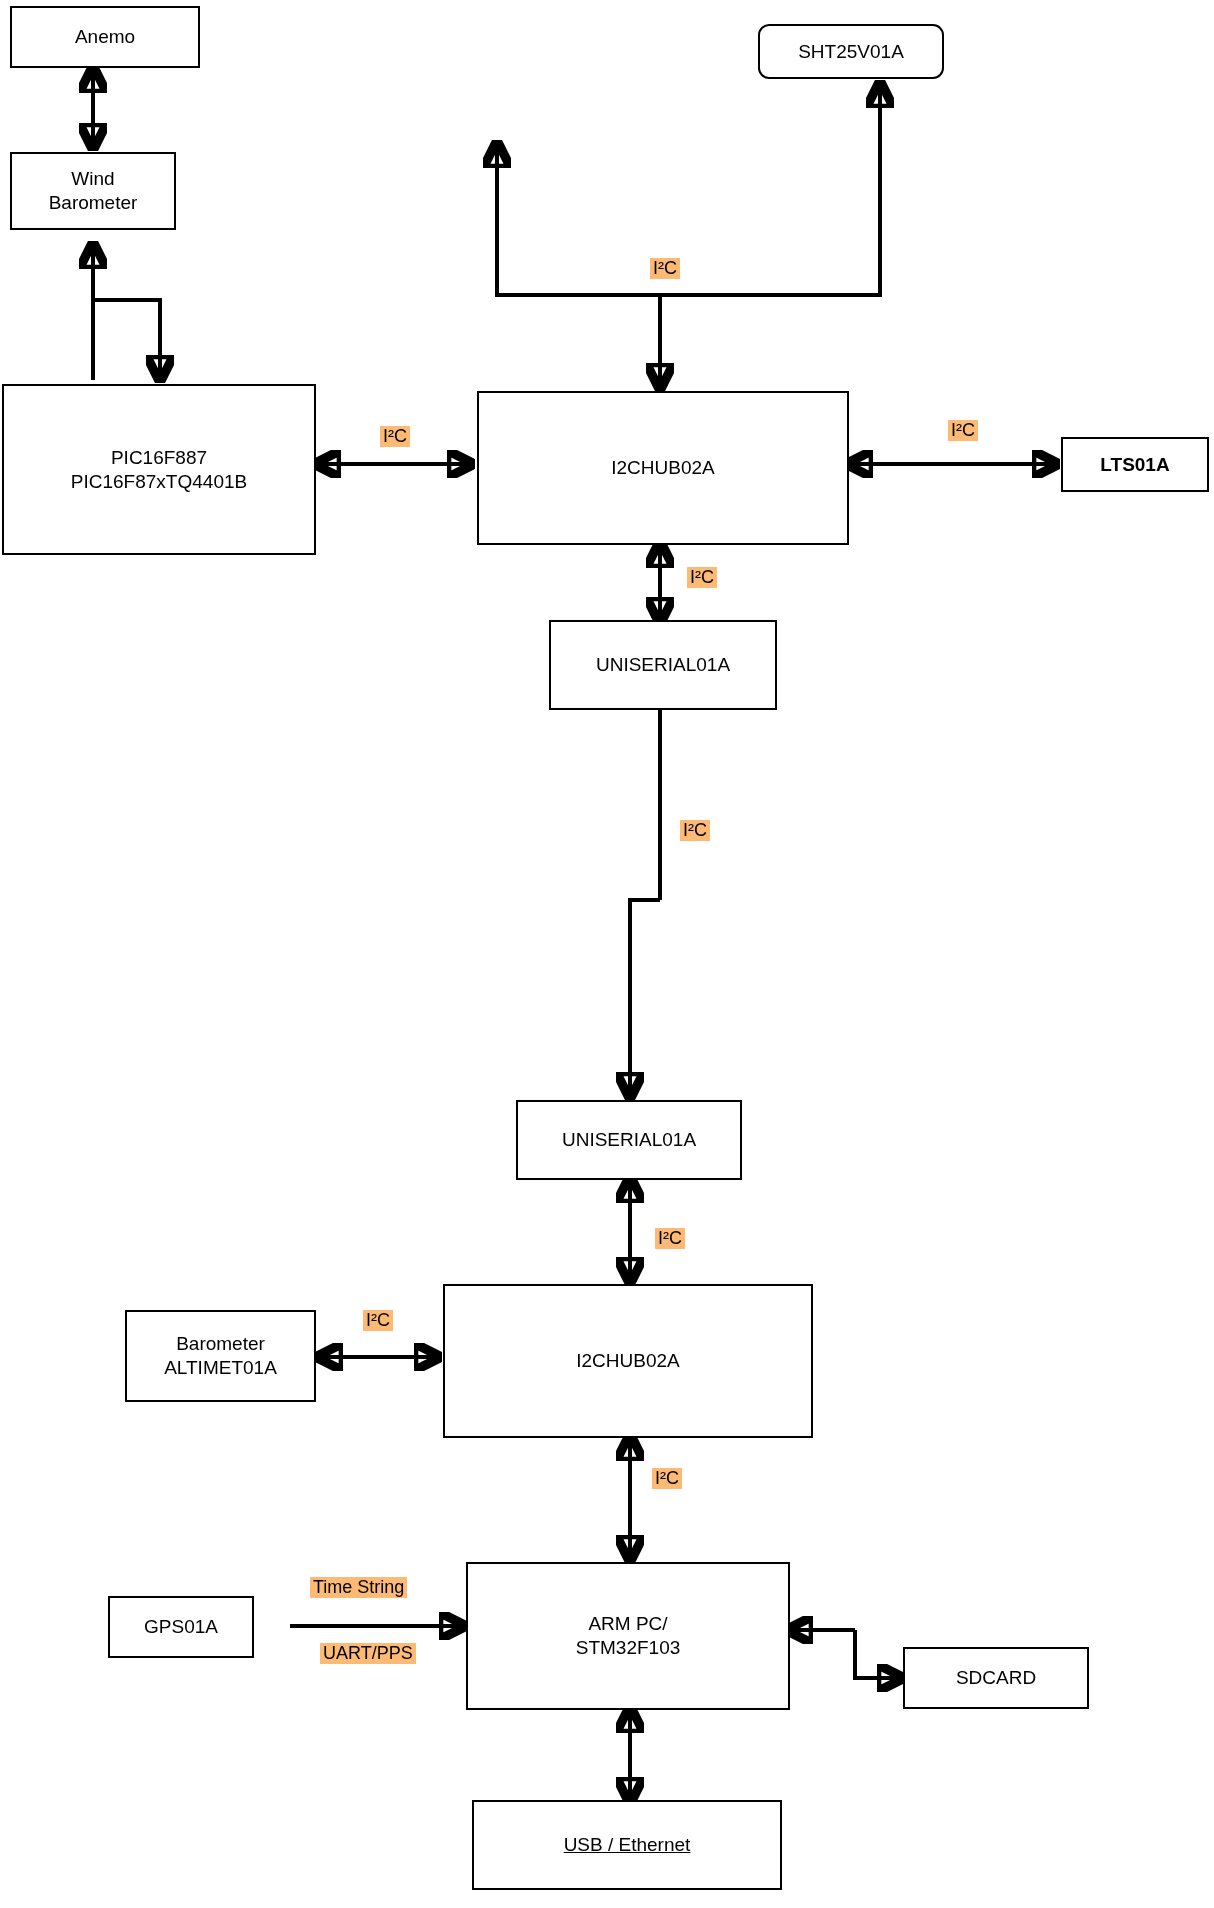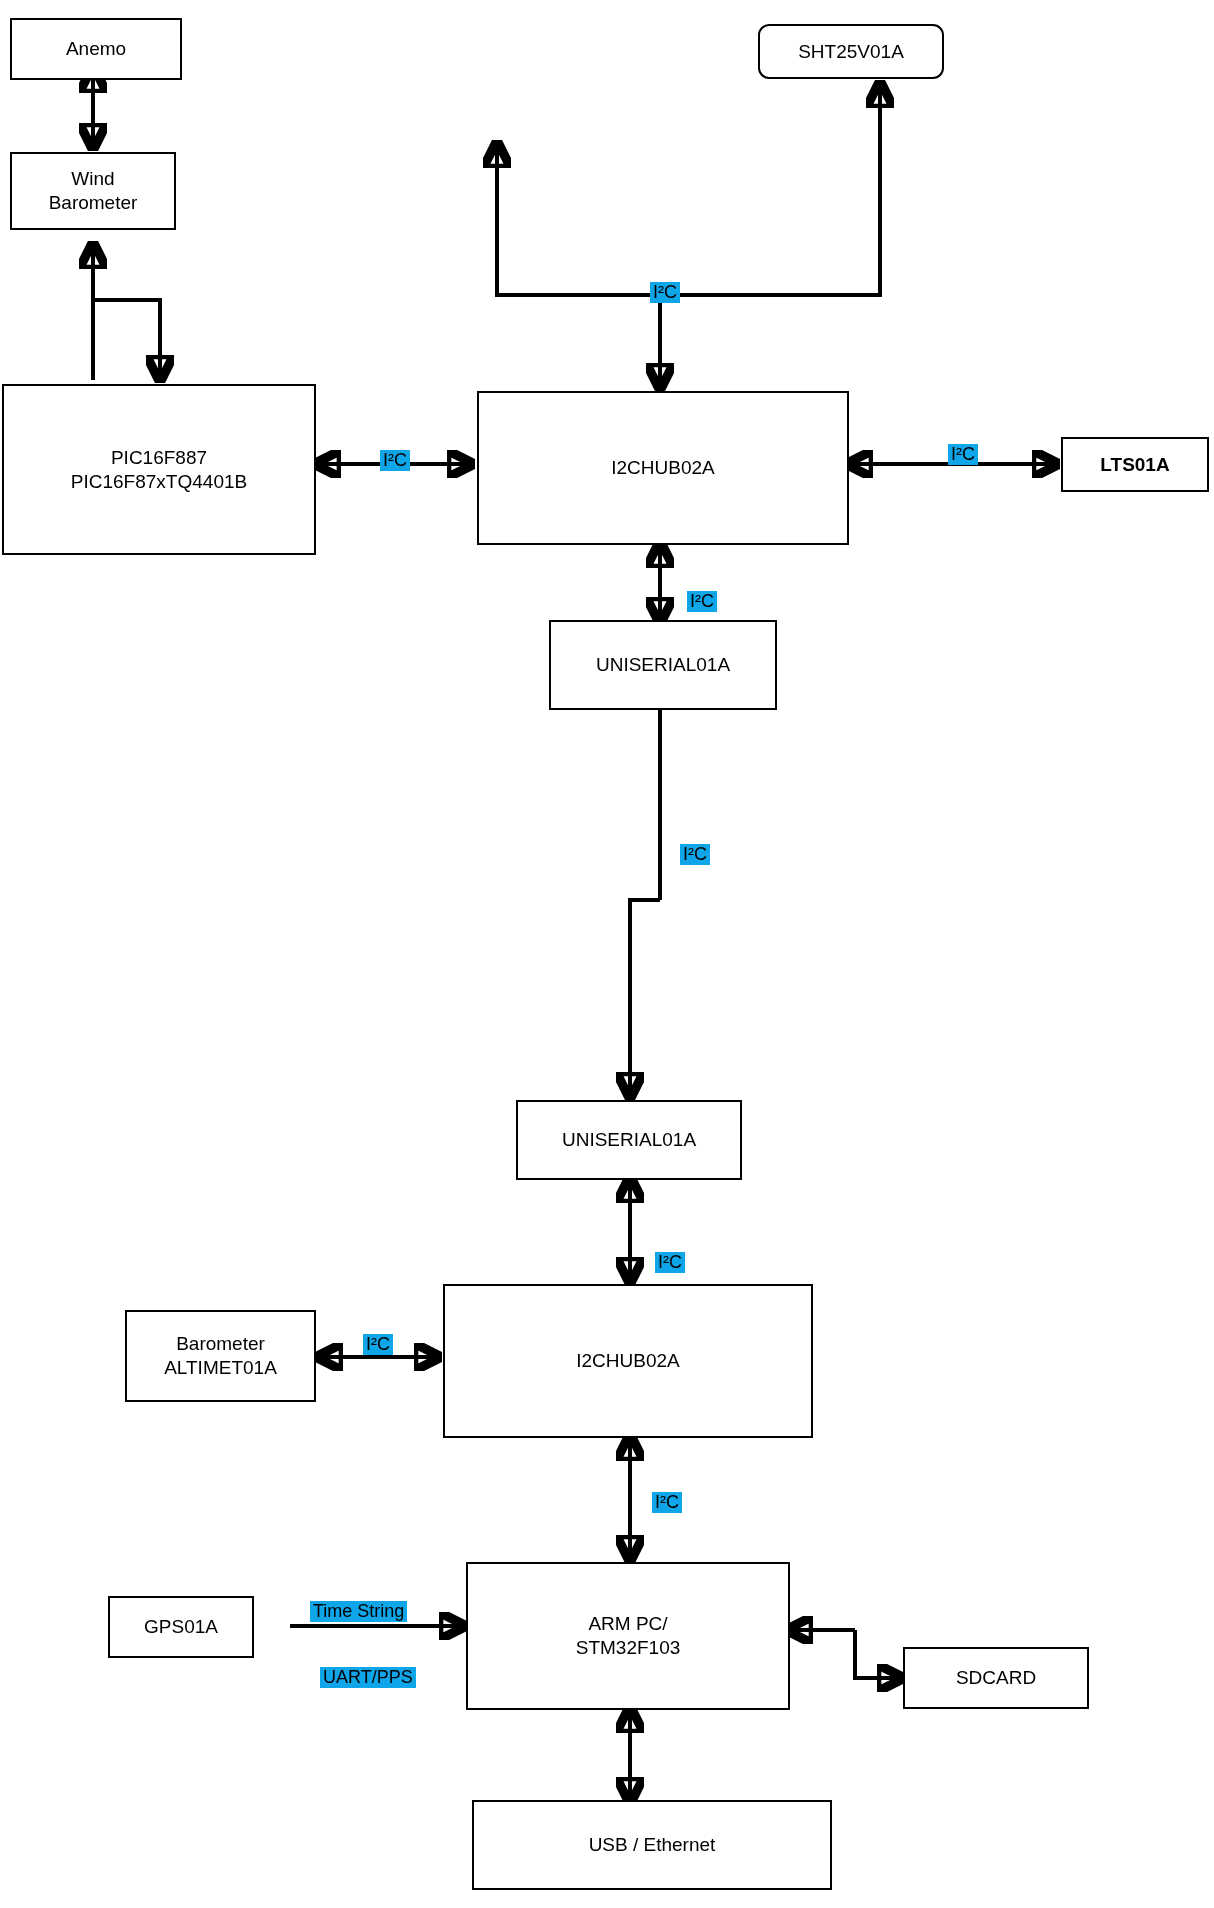--- a/index.html
+++ b/index.html
@@ -29,25 +29,24 @@
     font-size: 19px;
     color: #000000;
     line-height: 1.25;
     white-space: pre-line;
     z-index: 3;
   }
   .edge-label {
     position: absolute;
     font-size: 18px;
     color: #000000;
-    background: #0ea5e9;
+    background: #fdba74;
     padding: 0 3px;
     white-space: nowrap;
     z-index: 4;
-    margin-top: 24px;
   }
   svg.wires {
     position: absolute;
     left: 0;
     top: 0;
     width: 1214px;
     height: 1908px;
     z-index: 1;
   }
   svg.wires line, svg.wires polyline, svg.wires path {
@@ -97,21 +96,21 @@
     <line x1="630" y1="1438" x2="630" y2="1558" marker-start="url(#arrow)" marker-end="url(#arrow)"></line>
 
     <polyline points="290,1626 380,1626 380,1626 462,1626" marker-end="url(#arrow)"></polyline>
 
     <polyline points="855,1630 855,1630 790,1630" marker-end="url(#arrow)"></polyline>
     <polyline points="855,1630 855,1678 900,1678" marker-end="url(#arrow)"></polyline>
 
     <line x1="630" y1="1710" x2="630" y2="1800" marker-start="url(#arrow)" marker-end="url(#arrow)"></line>
   </svg>
 
-  <div class="node" style="left:10px; top:6px; width:172px; height:62px;margin-top:12px;">Anemo</div>
+  <div class="node" style="left:10px; top:6px; width:190px; height:62px;">Anemo</div>
 
   <div class="node" style="left:10px; top:152px; width:166px; height:78px;">Wind
 Barometer</div>
 
   <div class="node" style="left:2px; top:384px; width:314px; height:171px;">PIC16F887
 PIC16F87xTQ4401B</div>
 
 
   <div class="node" style="left:758px; top:24px; width:186px; height:55px;border-radius:11px;">SHT25V01A</div>
 
@@ -128,21 +127,21 @@
 
   <div class="node" style="left:443px; top:1284px; width:370px; height:154px;">I2CHUB02A</div>
 
   <div class="node" style="left:108px; top:1596px; width:146px; height:62px;">GPS01A</div>
 
   <div class="node" style="left:466px; top:1562px; width:324px; height:148px;">ARM PC/
 STM32F103</div>
 
   <div class="node" style="left:903px; top:1647px; width:186px; height:62px;">SDCARD</div>
 
-  <div class="node" style="left:472px; top:1800px; width:360px; height:90px;">USB / Ethernet</div>
+  <div class="node" style="left:472px; top:1800px; width:310px; height:90px;text-decoration:underline;">USB / Ethernet</div>
 
   <div class="edge-label" style="left:650px; top:258px;">I²C</div>
 
   <div class="edge-label" style="left:380px; top:426px;">I²C</div>
 
   <div class="edge-label" style="left:948px; top:420px;">I²C</div>
 
   <div class="edge-label" style="left:687px; top:567px;">I²C</div>
 
   <div class="edge-label" style="left:680px; top:820px;">I²C</div>

